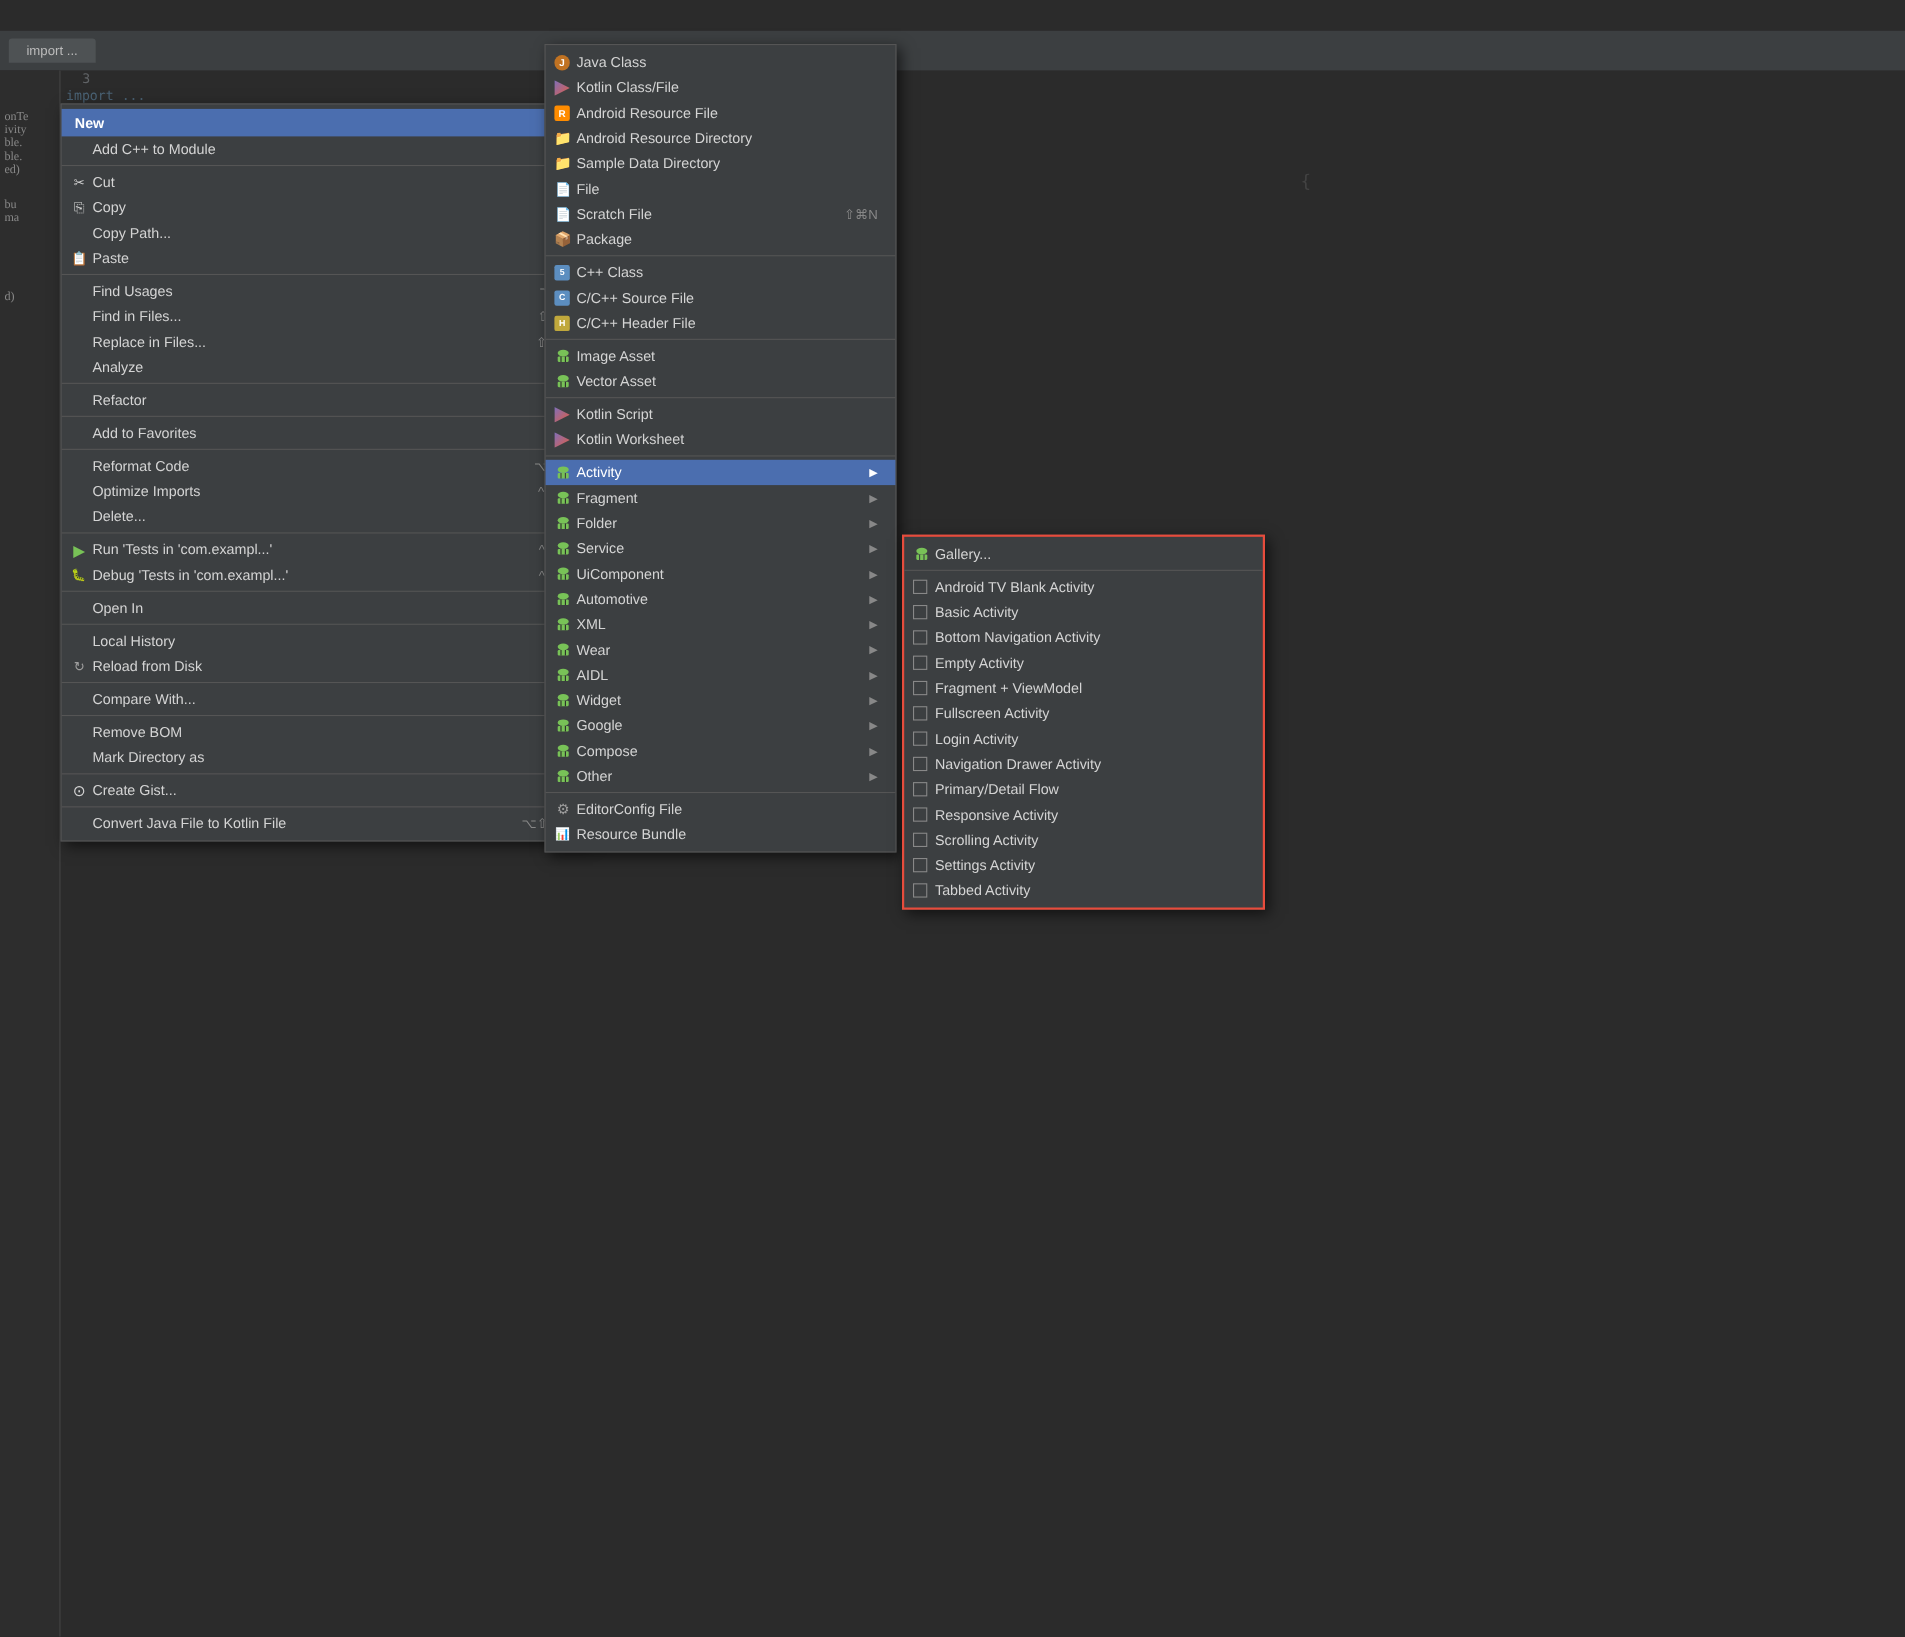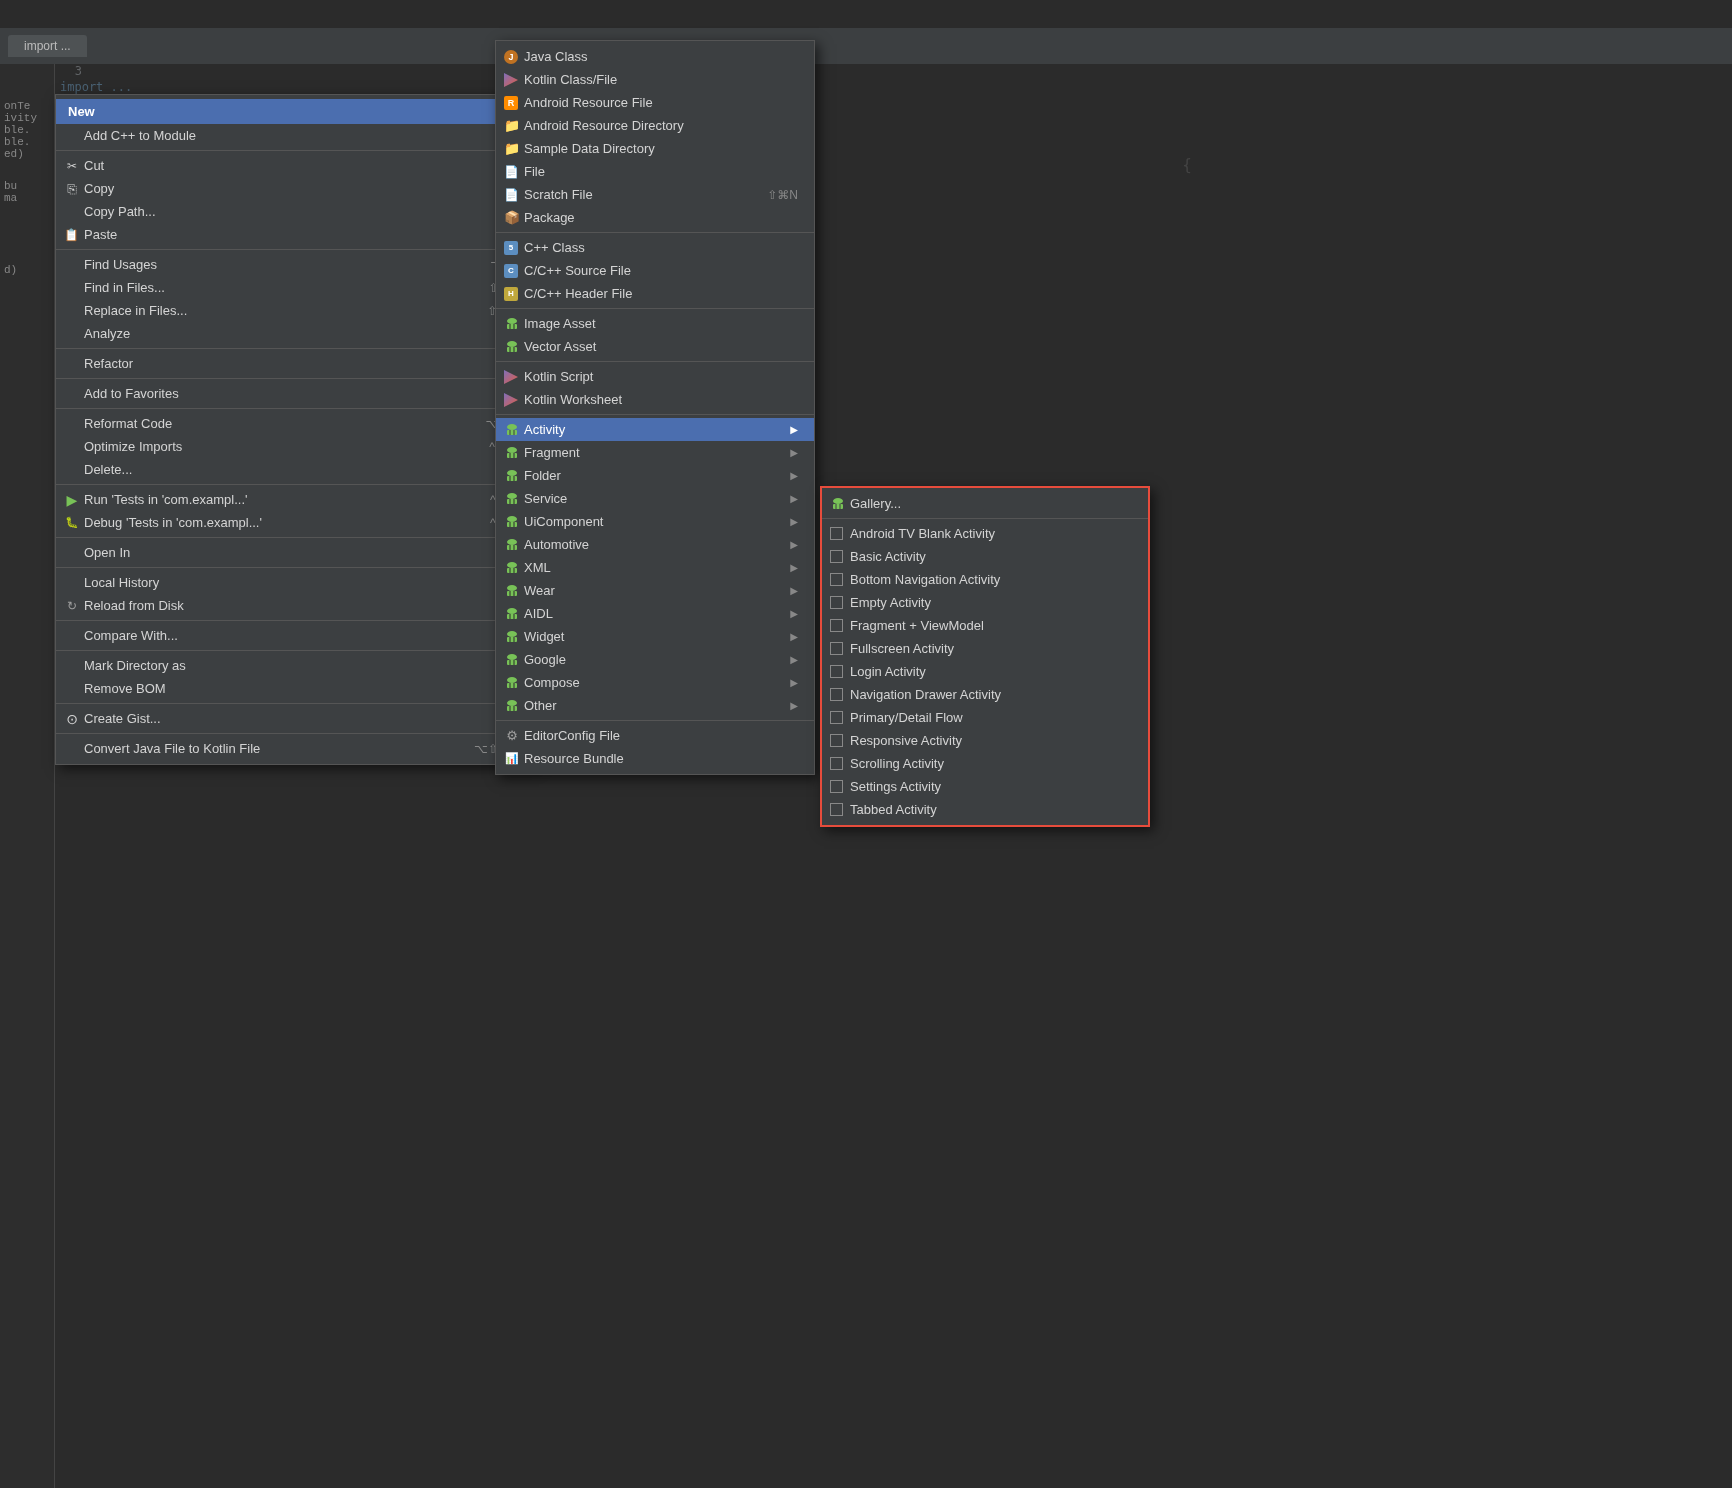--- a/index.html
+++ b/index.html
@@ -253,21 +253,21 @@
       <span>import ...</span>
     </div>
   </div>
 
   <div style="position:absolute;top:64px;left:0;width:55px;bottom:0;background:#2d2d2d;border-right:1px solid #444;"></div>
 
   <div style="position:absolute;top:80px;left:60px;font-family:monospace;font-size:12px;color:#6897bb;opacity:0.5;">
     <div>import ...</div>
   </div>
 
-  <div style="position:absolute;top:100px;left:4px;font-family:Liberation Mono, monospace;font-size:11px;color:#888;">
+  <div style="position:absolute;top:100px;left:4px;font-family:Liberation Serif, serif;font-size:11px;color:#888;">
     <div>onTe</div>
     <div>ivity</div>
     <div>ble.</div>
     <div>ble.</div>
     <div>ed)</div>
     <div style="margin-top:20px;">bu</div>
     <div>ma</div>
     <div style="margin-top:60px;">d)</div>
   </div>
 
@@ -403,26 +403,26 @@
   <div class="menu-separator"></div>
 
   <div class="menu-item">
     <span>Compare With...</span>
     <span class="shortcut">⌘D</span>
   </div>
 
   <div class="menu-separator"></div>
 
   <div class="menu-item">
+    <span>Remove BOM</span>
+  </div>
+
+  <div class="menu-item">
     <span>Mark Directory as</span>
     <span class="arrow">▶</span>
-  </div>
-
-  <div class="menu-item">
-    <span>Remove BOM</span>
   </div>
 
   <div class="menu-separator"></div>
 
   <div class="menu-item">
     <span class="icon git-icon" style="font-size:14px;">⊙</span>
     <span>Create Gist...</span>
   </div>
 
   <div class="menu-separator"></div>

